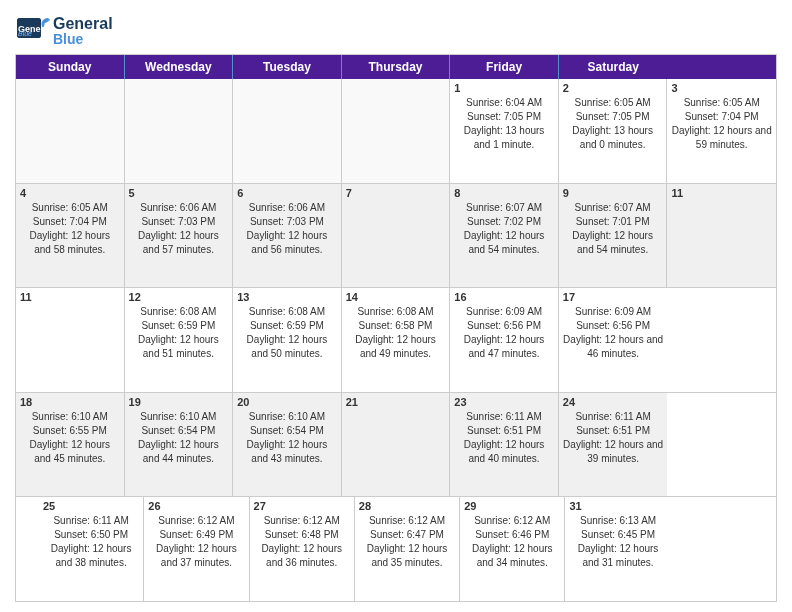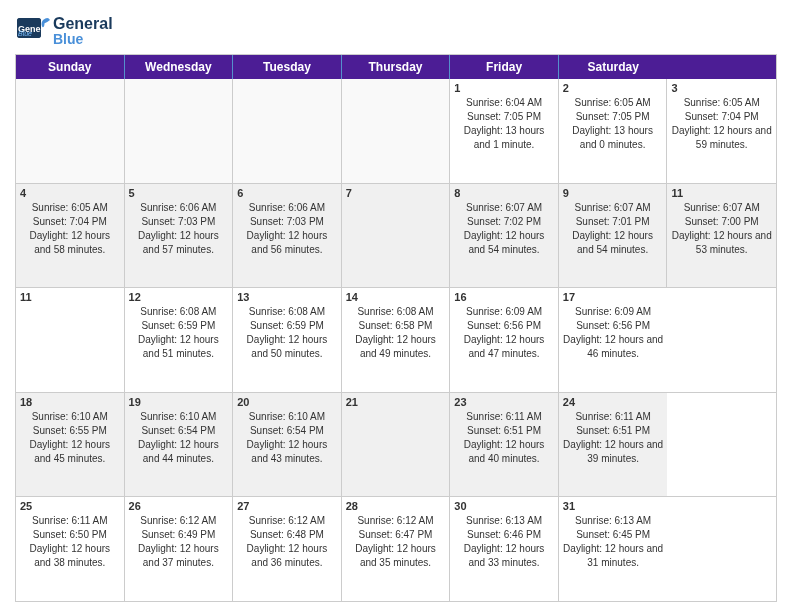--- a/index.html
+++ b/index.html
@@ -65,21 +65,21 @@
       display: flex;
       flex-direction: column;
       flex: 1;
     }
     .week-row {
       display: grid;
       grid-template-columns: repeat(7, 1fr);
       flex: 1;
       border-bottom: 1px solid #ccc;
     }
-    .week-row:last-child { border-bottom: none; }
+    .week-row:last-child { border-bottom: none; margin-left: 23px; }
     .day-cell {
       border-right: 1px solid #ccc;
       padding: 3px 4px;
       font-size: 9px;
       color: #333;
       background: #fff;
       vertical-align: top;
     }
     .day-cell:last-child { border-right: none; }
     .day-cell.empty { background: #f9f9f9; }
@@ -202,24 +202,20 @@
           </div>
           <div class="day-cell shaded">
             <span class="day-number">9</span>
             <div class="day-info">Sunrise: 6:07 AM
 Sunset: 7:01 PM
 Daylight: 12 hours
 and 54 minutes.</div>
           </div>
           <div class="day-cell shaded">
             <span class="day-number">11</span>
-            <div class="day-info">Sunrise: 6:07 AM
-Sunset: 7:00 PM
-Daylight: 12 hours
-and 53 minutes.</div>
           </div>
         </div>
         <div class="week-row">
           <div class="day-cell">
             <span class="day-number">11</span>
           </div>
           <div class="day-cell">
             <span class="day-number">12</span>
             <div class="day-info">Sunrise: 6:08 AM
 Sunset: 6:59 PM
@@ -318,25 +314,25 @@
 and 36 minutes.</div>
           </div>
           <div class="day-cell">
             <span class="day-number">28</span>
             <div class="day-info">Sunrise: 6:12 AM
 Sunset: 6:47 PM
 Daylight: 12 hours
 and 35 minutes.</div>
           </div>
           <div class="day-cell">
-            <span class="day-number">30</span>
-            <div class="day-info">Sunrise: 6:13 AM
+            <span class="day-number">29</span>
+            <div class="day-info">Sunrise: 6:12 AM
 Sunset: 6:46 PM
 Daylight: 12 hours
-and 33 minutes.</div>
+and 34 minutes.</div>
           </div>
           <div class="day-cell">
             <span class="day-number">31</span>
             <div class="day-info">Sunrise: 6:13 AM
 Sunset: 6:45 PM
 Daylight: 12 hours
 and 31 minutes.</div>
           </div>
         </div>
       </div>

